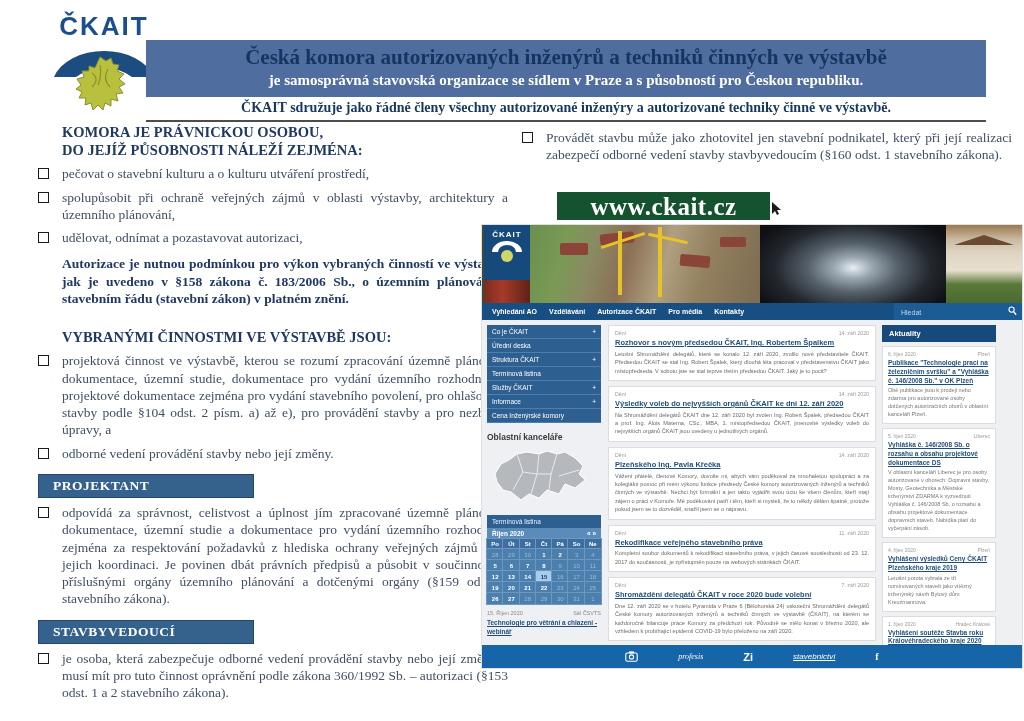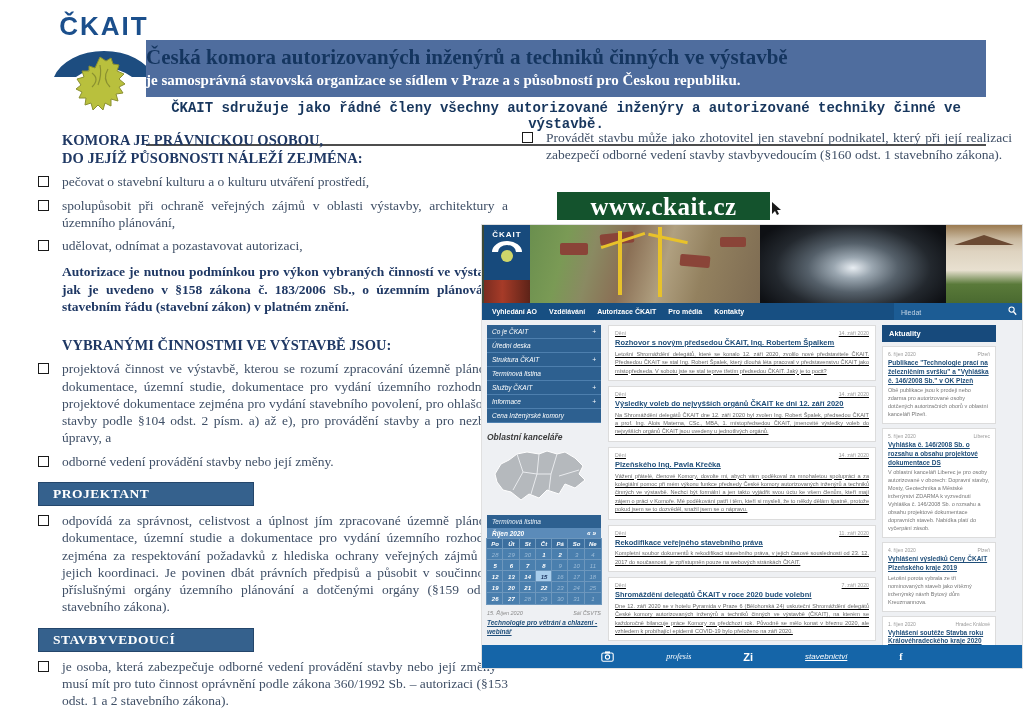--- a/index.html
+++ b/index.html
@@ -3,28 +3,28 @@
 <meta charset="utf-8">
 <style>
   html,body{margin:0;padding:0;background:#fff;}
   .page{position:relative;width:1024px;height:721px;background:#fff;overflow:hidden;
         font-family:"Liberation Serif",serif;}
 
   
   .doc-logo{position:absolute;left:45px;top:13px;width:118px;height:106px;text-align:center;}
   .doc-logo .word{color:#1b4f8c;font-family:"Liberation Sans",sans-serif;font-weight:bold;
                   font-size:26px;letter-spacing:2px;line-height:26px;}
-  .banner{position:absolute;left:146px;top:40px;width:840px;height:57px;background:#4f6d9e;text-align:left;}
+  .banner{position:absolute;left:146px;top:40px;width:840px;height:57px;background:#4f6d9e;text-align:center;}
   .banner .t1{font-size:21px;font-weight:bold;color:#14355f;padding-top:5px;}
   .banner .t2{font-size:15px;font-weight:bold;color:#ffffff;padding-top:2px;}
   .tagline{position:absolute;left:146px;top:100px;width:840px;text-align:center;font-size:14px;
-           font-weight:bold;color:#17365d;border-bottom:2px solid #4d4d4d;padding-bottom:12px;font-family:Liberation Mono, monospace;}
+           font-weight:bold;color:#17365d;border-bottom:2px solid #4d4d4d;padding-bottom:4px;}
 
   
-  .colL{position:absolute;left:36px;top:131px;width:472px;color:#3f4f66;font-size:13.5px;
+  .colL{position:absolute;left:36px;top:123px;width:472px;color:#3f4f66;font-size:13.5px;
         line-height:1.28;text-align:justify;}
   .colR{position:absolute;left:520px;top:123px;width:492px;color:#3f4f66;font-size:13.5px;
         line-height:1.28;text-align:justify;}
   .h-navy{color:#1f3864;font-weight:bold;font-size:14.5px;margin-left:26px;text-align:left;line-height:1.25;}
   .chk-row{position:relative;padding-left:26px;margin-top:6px;}
   .chk{position:absolute;left:2px;top:3px;width:9px;height:9px;border:1.5px solid #1a1a1a;background:#fff;}
   .note{margin-left:26px;font-weight:bold;color:#1f3864;margin-top:9px;}
   .mt8{margin-top:21px;}
   .sec-box{margin:12px 0 4px 2px;width:200px;background:#35618d;border:1px solid #24466b;color:#fff;
            font-weight:bold;font-size:13.5px;padding:2px 0 3px 14px;text-align:left;letter-spacing:0.5px;}
@@ -55,57 +55,57 @@
   .navbar{position:relative;height:17px;background:#174f82;}
   .navbar .navwrap{position:absolute;left:10px;top:0;height:17px;display:flex;gap:12px;}
   .nav-item{color:#fff;font-size:7px;font-weight:bold;line-height:17px;white-space:nowrap;}
   .search{position:absolute;right:0;top:0;width:128px;height:21px;background:#1c5c94;}
   .search input{position:absolute;left:5px;top:3px;width:95px;height:11px;border:0;background:transparent;
                 color:#d7e4f0;font-size:7px;font-family:"Liberation Sans",sans-serif;outline:none;}
   .search input::placeholder{color:#c3d5e6;}
   .search svg{position:absolute;right:5px;top:3px;}
 
   .web-content{position:relative;height:325px;background:#eef0f3;overflow:hidden;}
-  .web-sidebar{position:absolute;left:5px;top:5px;width:114px;font-style:italic;}
+  .web-sidebar{position:absolute;left:5px;top:5px;width:114px;}
   .menu-item{height:13px;background:#2d6090;border-bottom:1px solid #4d7fae;color:#fff;font-size:6.5px;
              line-height:13px;padding:0 5px;display:flex;justify-content:space-between;}
   .regional-h{margin-top:9px;font-size:8.5px;font-weight:bold;color:#3a3a3a;}
   .map{margin-top:4px;}
   .cal{margin-top:7px;width:114px;background:#4a7fae;}
   .cal-title{background:#2d6090;color:#eaf2fa;font-size:6.5px;padding:3px 5px;}
   .cal-month{display:flex;justify-content:space-between;background:#5b8bb9;color:#fff;font-size:6.5px;
              font-weight:bold;padding:2px 5px;}
   .cal-grid{display:grid;grid-template-columns:repeat(7,1fr);}
   .cal-h{background:#3c6f9f;color:#fff;font-size:6px;font-weight:bold;text-align:center;padding:2px 0;
          outline:0.5px solid #6d97bd;}
   .cal-d{font-size:6px;color:#fff;font-weight:bold;text-align:center;padding:2.5px 0;background:#4a7fae;
          outline:0.5px solid #6d97bd;}
   .cal-d.dim{color:#9dbcd8;font-weight:normal;}
   .cal-d.sel{background:#a8cdec;color:#1f3864;}
   .event{margin-top:6px;}
   .event-meta{display:flex;justify-content:space-between;font-size:5.5px;color:#8b8b8b;}
   .event-title{font-size:6.5px;color:#1f4e79;font-weight:bold;text-decoration:underline;margin-top:2px;line-height:1.4;}
 
   .web-main{position:absolute;left:126px;top:5px;width:268px;}
-  .card{background:#fff;border:1px solid #dcdcdc;padding:4px 6px 5px 6px;margin-bottom:5px;text-decoration:underline;}
+  .card{background:#fff;border:1px solid #dcdcdc;padding:4px 6px 5px 6px;margin-bottom:5px;}
   .card-meta{display:flex;justify-content:space-between;font-size:5.2px;color:#9a9a9a;}
   .card-title{display:block;font-size:7.5px;font-weight:bold;color:#1f4e79;text-decoration:underline;
               margin:2px 0 2px 0;line-height:1.3;}
   .card-body{font-size:5.6px;color:#6a6a6a;line-height:1.5;text-align:justify;}
 
   .web-right{position:absolute;left:400px;top:5px;width:114px;}
   .akt-h{background:#174a7c;color:#fff;font-weight:bold;font-size:7.5px;padding:4px 7px;}
   .news{background:#fff;border:1px solid #dcdcdc;padding:4px 5px;margin-top:4px;}
   .news-meta{display:flex;justify-content:space-between;font-size:5px;color:#9a9a9a;}
   .news-title{display:block;font-size:6.5px;font-weight:bold;color:#1f4e79;text-decoration:underline;
               margin:2px 0;line-height:1.35;}
   .news-body{font-size:5.5px;color:#777;line-height:1.45;}
 
   .web-footer{position:relative;height:23px;background:#1565a8;display:flex;align-items:center;
-              justify-content:center;gap:52px;color:#fff;}
+              justify-content:center;gap:40px;color:#fff;}
   .f-profesis{font-style:italic;font-size:8px;font-family:"Liberation Serif",serif;}
   .f-zi{font-weight:bold;font-size:11px;}
   .f-stav{font-size:8px;text-decoration:underline;font-style:italic;}
   .f-fb{font-weight:bold;font-size:10px;font-family:"Liberation Serif",serif;}
 </style>
 </head>
 <body>
 
 <div class="page">
 

